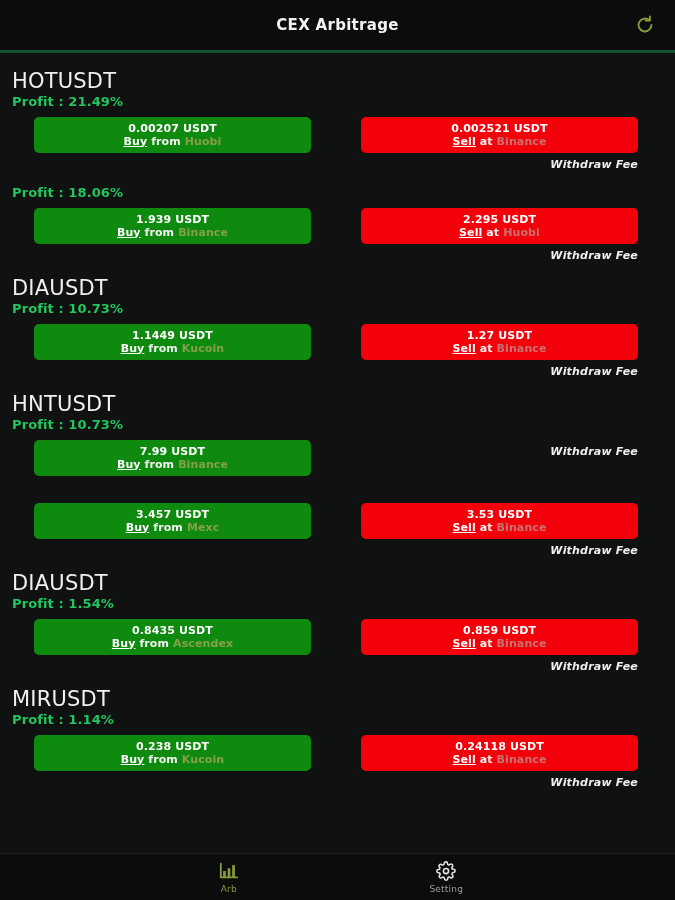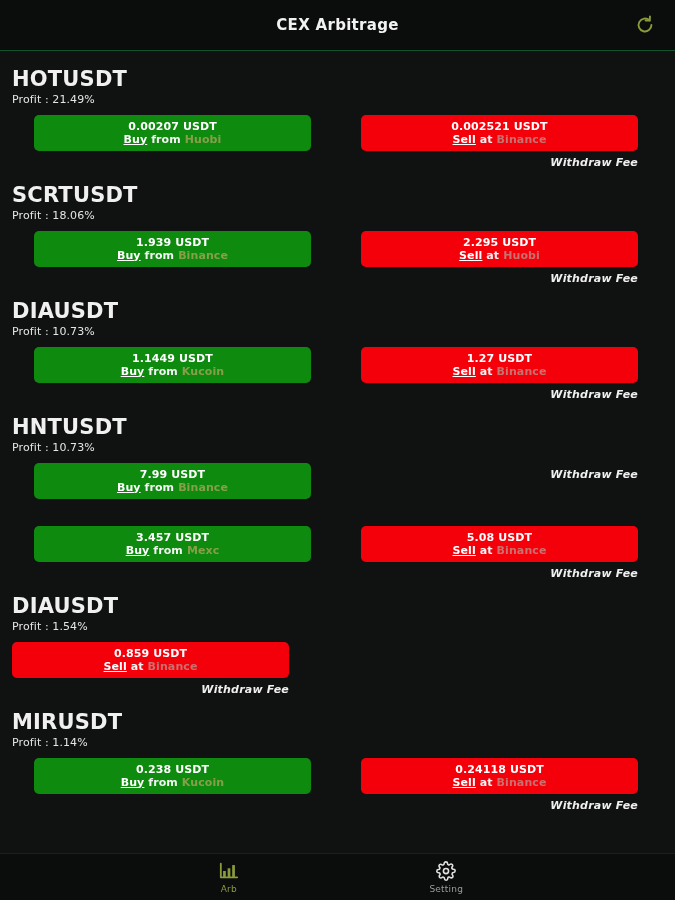--- a/index.html
+++ b/index.html
@@ -21,21 +21,21 @@
     display: flex;
     flex-direction: column;
     background: #101111;
   }
 
   
   .header {
     height: 50px;
     min-height: 50px;
     background: #0b0c0c;
-    border-bottom: 1px solid #14532d;
+    border-bottom: 3px solid #14532d;
     display: flex;
     align-items: center;
     justify-content: center;
     position: relative;
   }
   .header-title {
     font-size: 15px;
     font-weight: bold;
     letter-spacing: 0.3px;
     color: #f2f2f2;
@@ -60,30 +60,30 @@
     overflow: hidden;
     padding: 16px 0 0 0;
     background: #101111;
   }
   .card {
     padding: 0 12px 0 12px;
     margin-bottom: 14px;
   }
   .pair {
     font-size: 21px;
-    font-weight: bold;
+    font-weight: normal;
     color: #f0f0f0;
     line-height: 24px;
     letter-spacing: 0.2px;
     padding-left: 0px;
   }
   .profit {
-    font-size: 11px;
-    font-weight: normal;
-    color: #e5e5e5;
+    font-size: 13px;
+    font-weight: bold;
+    color: #22c55e;
     line-height: 16px;
     margin-top: 1px;
     margin-bottom: 7px;
     letter-spacing: 0.1px;
   }
   .row {
     display: flex;
     flex-direction: row;
     align-items: flex-start;
     gap: 50px;
@@ -203,21 +203,20 @@
           <div class="side right">
             <div class="btn sell">
               <div class="price">0.002521 USDT</div>
               <div class="action-line"><span class="verb">Sell</span><span class="prep"> at </span><span class="exch">Binance</span></div>
             </div>
             <div class="fee">Withdraw Fee</div>
           </div>
         </div>
       </div>
       <div class="card">
-        <div class="pair">SCRTUSDT</div>
         <div class="profit">Profit : 18.06%</div>
         <div class="row">
           <div class="side left">
             <div class="btn buy">
               <div class="price">1.939 USDT</div>
               <div class="action-line"><span class="verb">Buy</span><span class="prep"> from </span><span class="exch">Binance</span></div>
             </div>
             <div class="fee-spacer"></div>
           </div>
           <div class="side right">
@@ -269,31 +268,38 @@
         <div class="row">
           <div class="side left">
             <div class="btn buy">
               <div class="price">3.457 USDT</div>
               <div class="action-line"><span class="verb">Buy</span><span class="prep"> from </span><span class="exch">Mexc</span></div>
             </div>
             <div class="fee-spacer"></div>
           </div>
           <div class="side right">
             <div class="btn sell">
-              <div class="price">5.08 USDT</div>
+              <div class="price">3.53 USDT</div>
               <div class="action-line"><span class="verb">Sell</span><span class="prep"> at </span><span class="exch">Binance</span></div>
             </div>
             <div class="fee">Withdraw Fee</div>
           </div>
         </div>
       </div>
       <div class="card">
         <div class="pair">DIAUSDT</div>
         <div class="profit">Profit : 1.54%</div>
         <div class="row">
+          <div class="side left">
+            <div class="btn buy">
+              <div class="price">0.8435 USDT</div>
+              <div class="action-line"><span class="verb">Buy</span><span class="prep"> from </span><span class="exch">Ascendex</span></div>
+            </div>
+            <div class="fee-spacer"></div>
+          </div>
           <div class="side right">
             <div class="btn sell">
               <div class="price">0.859 USDT</div>
               <div class="action-line"><span class="verb">Sell</span><span class="prep"> at </span><span class="exch">Binance</span></div>
             </div>
             <div class="fee">Withdraw Fee</div>
           </div>
         </div>
       </div>
       <div class="card">

